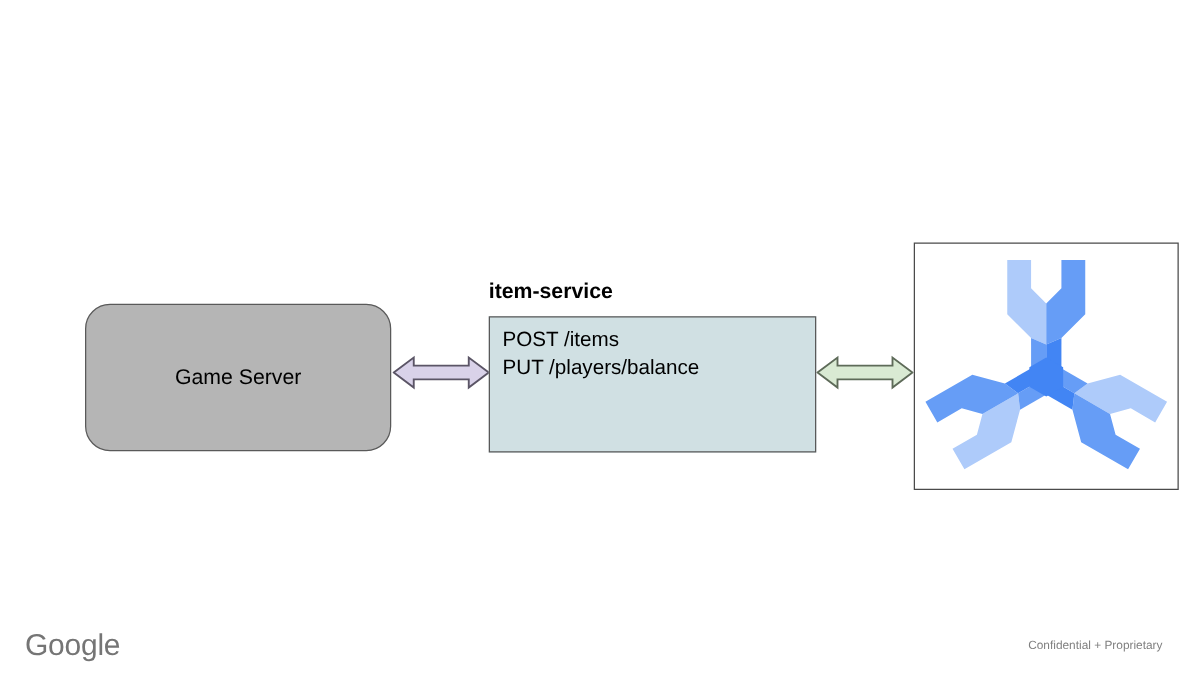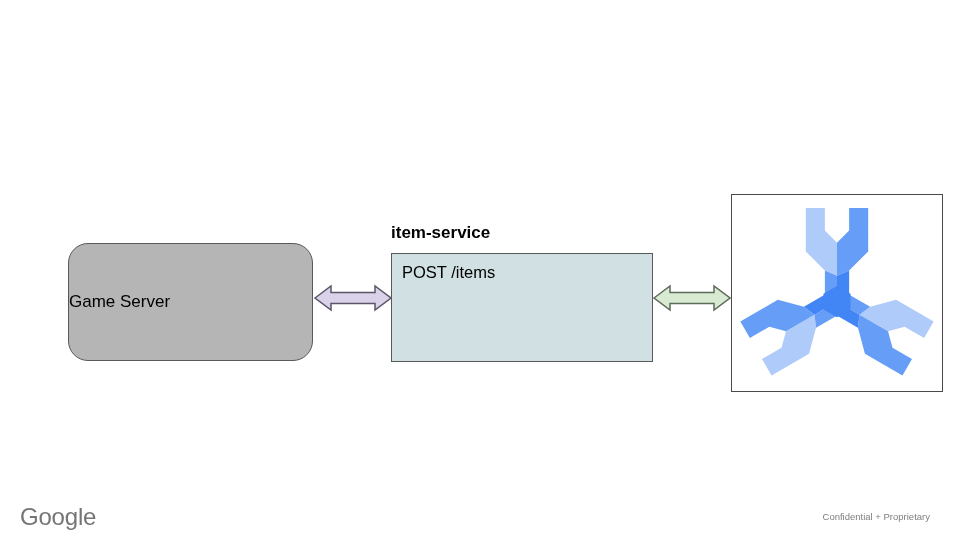--- a/index.html
+++ b/index.html
@@ -4,21 +4,21 @@
 <style>
   html,body { margin:0; padding:0; background:#e8e8e8; }
   #slide {
     position:relative; width:960px; height:540px; background:#ffffff;
     font-family:"Liberation Sans", sans-serif; overflow:hidden; margin:0 auto;
   }
   .game-server {
     position:absolute; left:68px; top:243px; width:245px; height:118px;
     box-sizing:border-box; border-radius:20px;
     background:var(--gray-fill); border:1px solid var(--shape-border);
-    display:flex; align-items:center; justify-content:flex-start;
+    display:flex; align-items:center; justify-content:center;
     font-size:17px; color:#000;
   }
   .item-title {
     position:absolute; left:391px; top:223px; width:262px;
     text-align:left; font-weight:bold; font-size:17px; color:#000;
   }
   .item-box {
     position:absolute; left:391px; top:253px; width:262px; height:109px;
     box-sizing:border-box; background:var(--cyan-fill);
     border:1px solid var(--shape-border);
@@ -58,20 +58,21 @@
     <span>Game Server</span>
   </div>
 
   <svg class="arrow arrow-left" viewBox="0 0 78 28">
     <polygon points="1,14 17,2 17,8.5 61,8.5 61,2 77,14 61,26 61,19.5 17,19.5 17,26"></polygon>
   </svg>
 
   <div class="item-title">item-service</div>
   <div class="item-box">
     <div>POST /items</div>
+    <div>PUT /players/balance</div>
   </div>
 
   <svg class="arrow arrow-right" viewBox="0 0 78 28">
     <polygon points="1,14 17,2 17,8.5 61,8.5 61,2 77,14 61,26 61,19.5 17,19.5 17,26"></polygon>
   </svg>
 
   <div class="spanner-frame">
     <svg class="spanner-svg" viewBox="0 0 240 240">
 
       <g>

